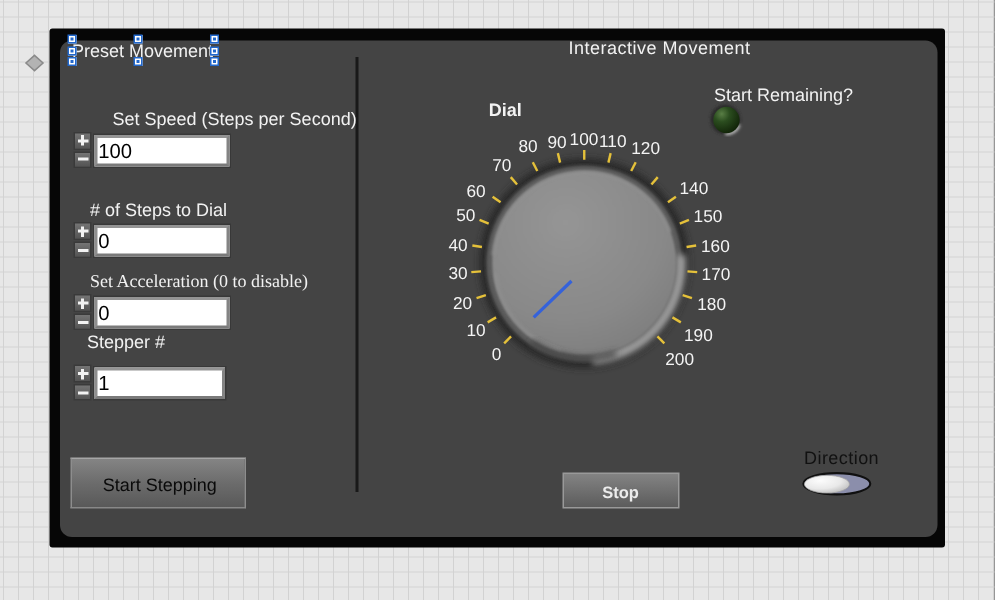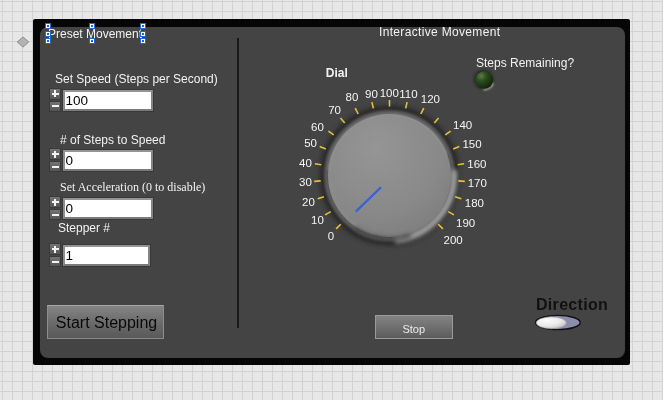--- a/index.html
+++ b/index.html
@@ -13,32 +13,32 @@
 .abs{position:absolute;}
 #frame{left:33px;top:19px;width:597px;height:346px;background:#060606;border-radius:2px;}
 #panel{left:40px;top:26.5px;width:585px;height:331px;background:#444444;border-radius:8px;}
 #divider{left:237px;top:38px;width:1.5px;height:290px;background:#191919;}
 .wlab{color:#f2f2f2;font-size:12px;line-height:12px;white-space:nowrap;}
 .handle{position:absolute;width:6px;height:6px;background:#2268cc;box-shadow:inset 0 0 0 1px #2268cc, inset 0 0 0 2px #ffffff;}
 .nbox{position:absolute;left:63px;width:85.5px;height:17px;background:#ffffff;border:2px solid;border-color:#949494 #848484 #7a7a7a #8e8e8e;box-shadow:0 0 0 1px #383838;color:#000;font-size:13.5px;line-height:17px;padding-left:0.5px;}
 .spin{position:absolute;left:50px;width:10px;background:linear-gradient(#747474,#545454);box-shadow:0 0 0 1px #3a3a3a;}
 .spin.p{height:10px;}.spin.p::before{content:"";position:absolute;left:1.5px;top:4px;width:7px;height:2px;background:#f2f2f2;}.spin.p::after{content:"";position:absolute;left:4px;top:1.5px;width:2px;height:7px;background:#f2f2f2;}
 .spin.m{height:9px;}.spin.m::before{content:"";position:absolute;left:1.5px;top:3.5px;width:7px;height:2.2px;background:#f2f2f2;}
-#startbtn{left:46.5px;top:304.5px;width:115px;background:linear-gradient(#848484,#6c6c6c 50%,#595959);border:1px solid;border-color:#a6a6a6 #8d8d8d #888888 #8d8d8d;color:#0a0a0a;font-size:16px;text-align:center;line-height:32px;padding-top:1.5px;height:30.5px;text-indent:3px;}
-#stopbtn{left:375px;top:315px;width:75.5px;height:19px;background:linear-gradient(#838383,#5c5c5c);border:1px solid #999999;color:#ececec;font-size:11px;font-weight:normal;text-align:center;line-height:21.5px;padding-top:2.5px;height:19px;}
+#startbtn{left:46.5px;top:304.5px;width:115px;background:linear-gradient(#848484,#6c6c6c 50%,#595959);border:1px solid;border-color:#a6a6a6 #8d8d8d #888888 #8d8d8d;color:#0a0a0a;font-size:12px;text-align:center;line-height:32px;padding-top:1.5px;height:30.5px;text-indent:3px;}
+#stopbtn{left:375px;top:315px;width:75.5px;height:19px;background:linear-gradient(#838383,#5c5c5c);border:1px solid #999999;color:#ececec;font-size:11px;font-weight:bold;text-align:center;line-height:21.5px;padding-top:2.5px;height:19px;}
 </style>
 </head>
 <body>
 <div id="frame" class="abs"></div>
 <div id="panel" class="abs"></div>
 <div id="divider" class="abs"></div>
 
 <div class="abs wlab" style="left:48px;top:27.5px;">Preset Movement</div>
-<div class="abs wlab" style="left:55px;top:72.6px;">Set Speed (Steps per Second)</div>
-<div class="abs wlab" style="left:60px;top:134.1px;"># of Steps to Speed</div>
+<div class="abs wlab" style="left:75px;top:72.6px;">Set Speed (Steps per Second)</div>
+<div class="abs wlab" style="left:60px;top:134.1px;"># of Steps to Dial</div>
 <div class="abs wlab" style="left:60px;top:180.6px;font-family:Liberation Serif, serif;">Set Acceleration (0 to disable)</div>
 <div class="abs wlab" style="left:58px;top:222px;">Stepper #</div>
 
 <div class="nbox" style="top:89.8px;">100</div>
 <div class="spin p" style="top:88.5px;"></div>
 <div class="spin m" style="top:101.5px;"></div>
 
 <div class="nbox" style="top:150.3px;">0</div>
 <div class="spin p" style="top:149px;"></div>
 <div class="spin m" style="top:162px;"></div>
@@ -57,22 +57,22 @@
 <div class="handle" style="left:88.7px;top:22.8px;"></div>
 <div class="handle" style="left:139.7px;top:22.8px;"></div>
 <div class="handle" style="left:44.6px;top:30.6px;"></div>
 <div class="handle" style="left:139.7px;top:30.6px;"></div>
 <div class="handle" style="left:44.6px;top:37.5px;"></div>
 <div class="handle" style="left:88.7px;top:37.5px;"></div>
 <div class="handle" style="left:139.7px;top:37.5px;"></div>
 
 <div class="abs wlab" style="left:332px;top:26.4px;letter-spacing:0.33px;margin-left:47px;">Interactive Movement</div>
 <div class="abs wlab" style="left:325.8px;top:67.2px;font-weight:bold;">Dial</div>
-<div class="abs wlab" style="left:476px;top:57.1px;">Steps Remaining?</div>
-<div class="abs" style="left:536px;top:298.6px;font-size:16px;line-height:12px;color:#111;letter-spacing:0.3px;font-weight:bold;">Direction</div>
+<div class="abs wlab" style="left:476px;top:57.1px;">Start Remaining?</div>
+<div class="abs" style="left:536px;top:298.6px;font-size:12px;line-height:12px;color:#111;letter-spacing:0.3px;">Direction</div>
 <div id="stopbtn" class="abs">Stop</div>
 
 <svg class="abs" style="left:0;top:0;" width="663" height="400" viewBox="0 0 663 400">
 <defs>
 <linearGradient id="rim" x1="0" y1="0" x2="0.8" y2="1">
   <stop offset="0" stop-color="#252525"></stop>
   <stop offset="0.45" stop-color="#333333"></stop>
   <stop offset="1" stop-color="#8e8e8e"></stop>
 </linearGradient>
 <radialGradient id="face" cx="0.4" cy="0.28" r="0.95">

